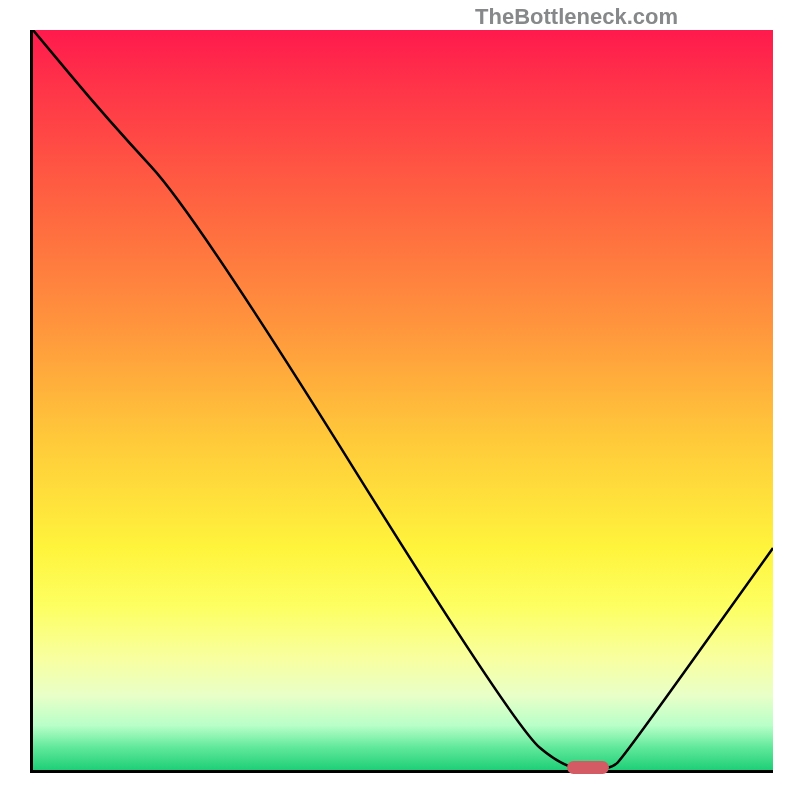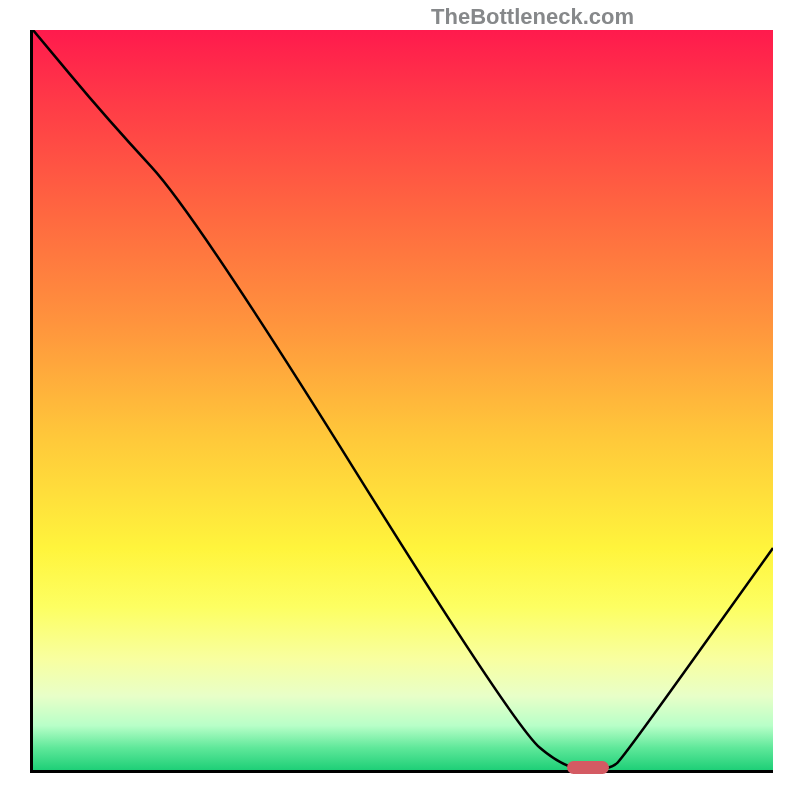--- a/index.html
+++ b/index.html
@@ -1,16 +1,16 @@
 <!DOCTYPE html>
 <html><head>
 <meta charset="utf-8">
 <style>
   body{margin:0;padding:0;background:#fff;}
-  .wrap{position:relative;width:644px;height:800px;}
+  .wrap{position:relative;width:644px;height:800px;padding-left:44px;}
   .plot{position:absolute;left:30px;top:30px;width:740px;height:740px;
         border-left:3px solid #000;border-bottom:3px solid #000;}
   .grad{position:absolute;inset:0;
         background:linear-gradient(to bottom,
           #ff1a4d 0%,
           #ff3b47 10%,
           #ff6840 25%,
           #ff953d 40%,
           #ffc83a 55%,
           #fff43c 70%,

